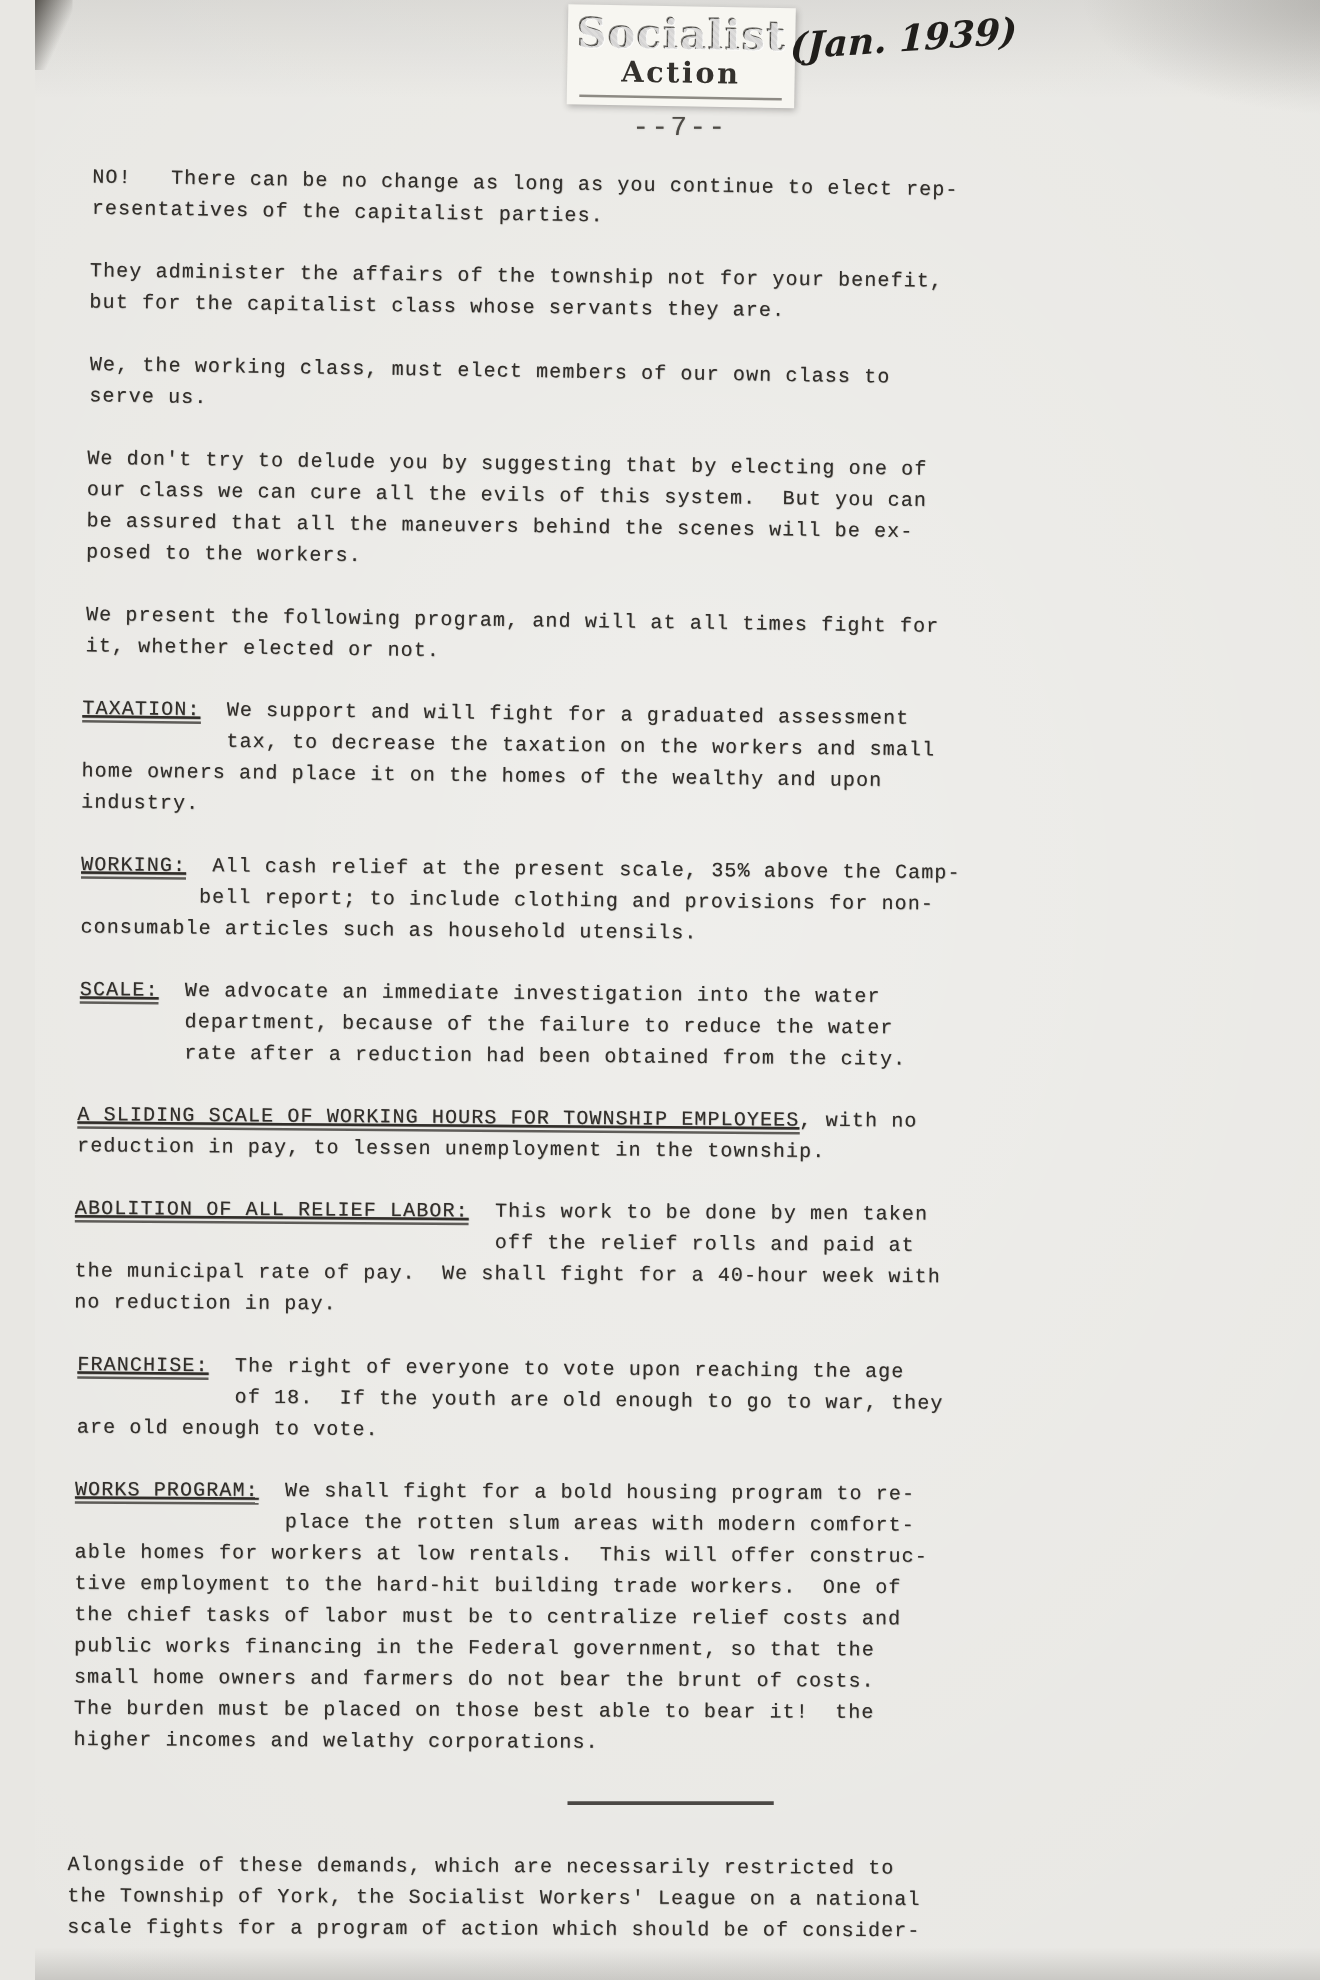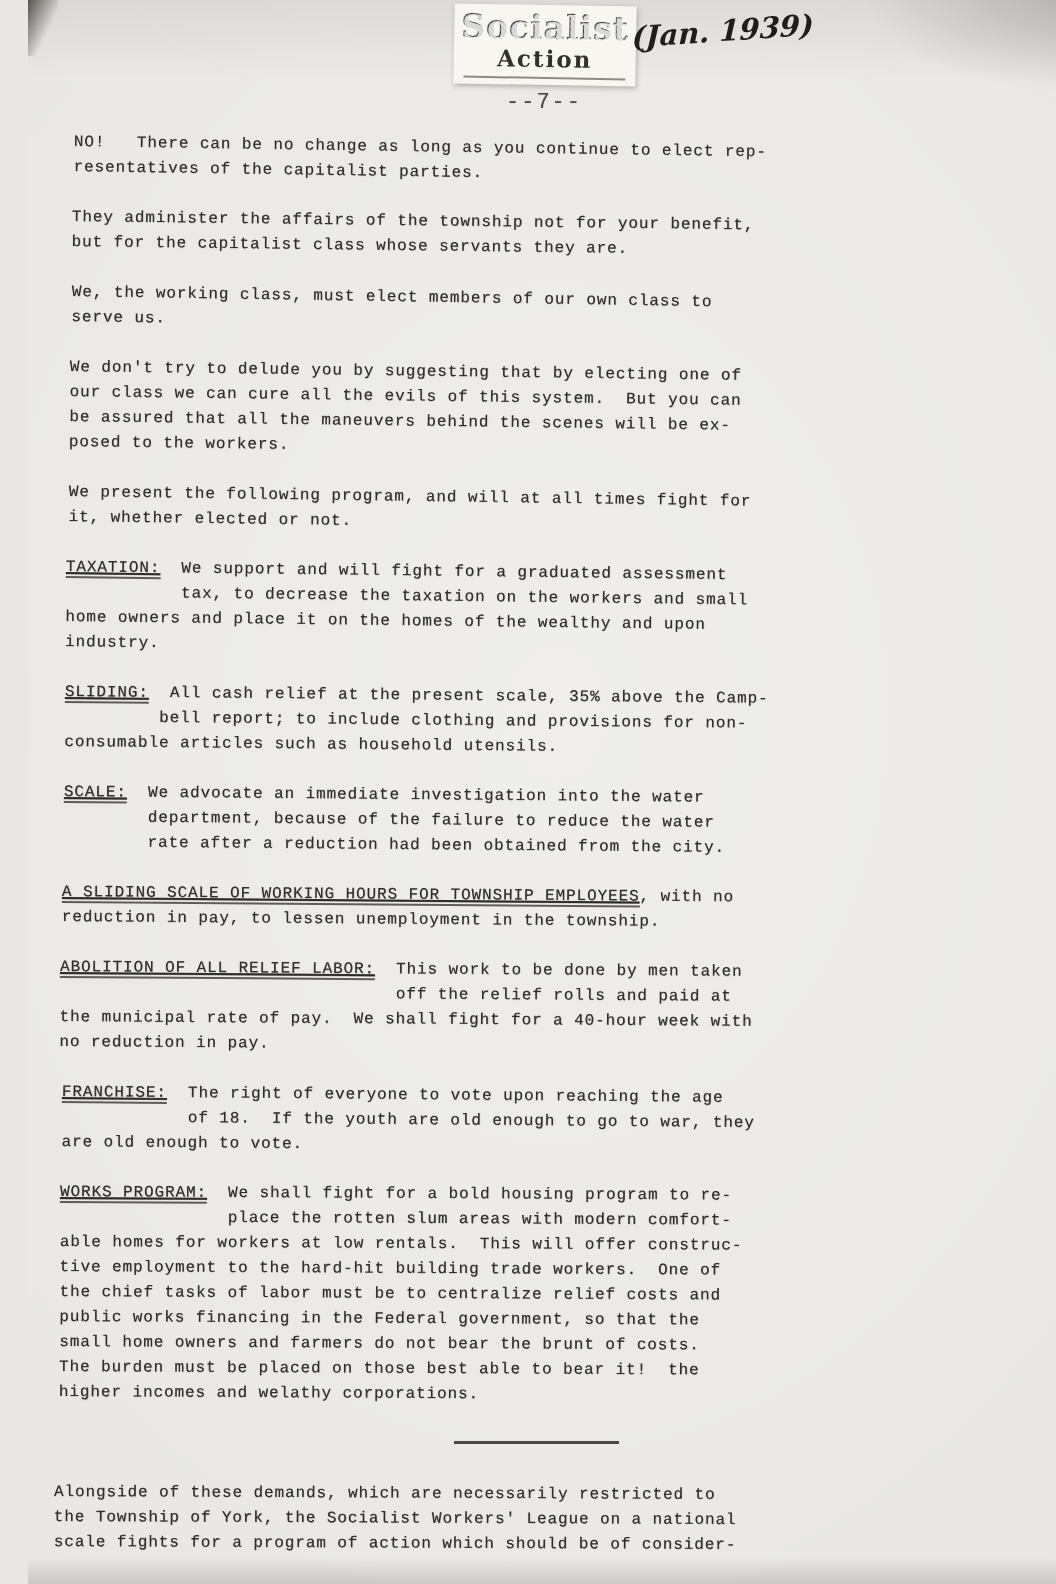--- a/index.html
+++ b/index.html
@@ -148,21 +148,21 @@
         <div class="line"><span>We present the following program, and will at all times fight for</span></div>
         <div class="line"><span>it, whether elected or not.</span></div>
       </div>
       <div class="para">
         <div class="line"><span class="u">TAXATION:</span><span>  We support and will fight for a graduated assessment</span></div>
         <div class="line"><span>           tax, to decrease the taxation on the workers and small</span></div>
         <div class="line"><span>home owners and place it on the homes of the wealthy and upon</span></div>
         <div class="line"><span>industry.</span></div>
       </div>
       <div class="para">
-        <div class="line"><span class="u">SLIDING:</span><span>  All cash relief at the present scale, 35% above the Camp-</span></div>
+        <div class="line"><span class="u">WORKING:</span><span>  All cash relief at the present scale, 35% above the Camp-</span></div>
         <div class="line"><span>         bell report; to include clothing and provisions for non-</span></div>
         <div class="line"><span>consumable articles such as household utensils.</span></div>
       </div>
       <div class="para">
         <div class="line"><span class="u">SCALE:</span><span>  We advocate an immediate investigation into the water</span></div>
         <div class="line"><span>        department, because of the failure to reduce the water</span></div>
         <div class="line"><span>        rate after a reduction had been obtained from the city.</span></div>
       </div>
       <div class="para">
         <div class="line"><span class="u">A SLIDING SCALE OF WORKING HOURS FOR TOWNSHIP EMPLOYEES</span><span>, with no</span></div>

